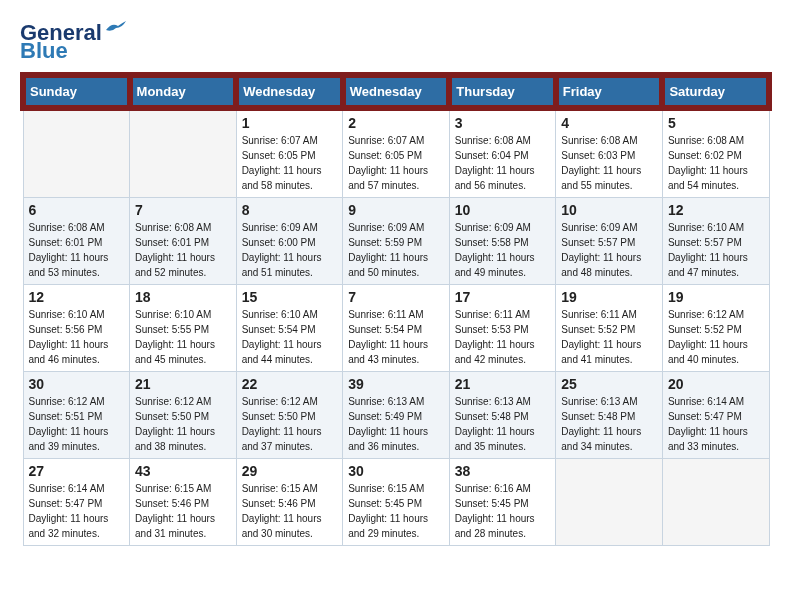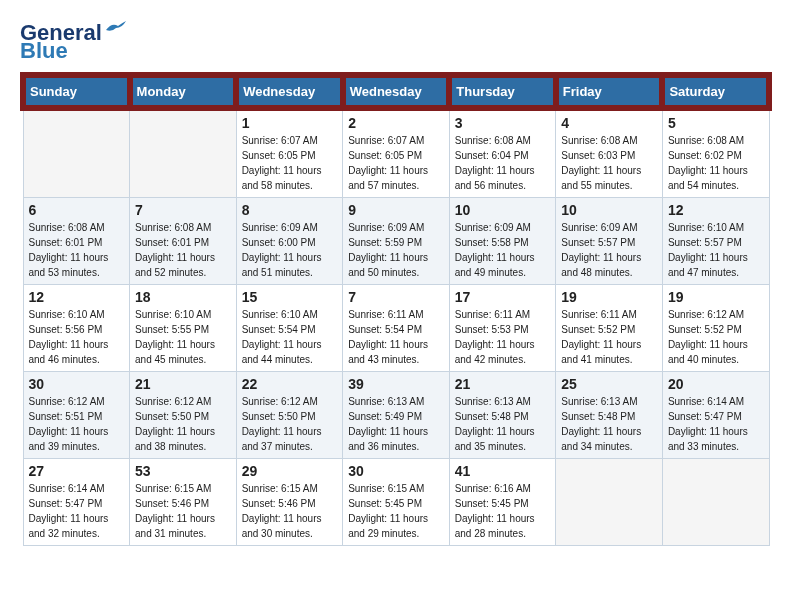--- a/index.html
+++ b/index.html
@@ -227,33 +227,33 @@
             <span class="day-number">20</span>
 <div class="day-info">Sunrise: 6:14 AM<br>Sunset: 5:47 PM<br>Daylight: 11 hours and 33 minutes.</div>
           </td>
         </tr>
         <tr>
           <td>
             <span class="day-number">27</span>
 <div class="day-info">Sunrise: 6:14 AM<br>Sunset: 5:47 PM<br>Daylight: 11 hours and 32 minutes.</div>
           </td>
           <td>
-            <span class="day-number">53</span>
+            <span class="day-number">43</span>
 <div class="day-info">Sunrise: 6:15 AM<br>Sunset: 5:46 PM<br>Daylight: 11 hours and 31 minutes.</div>
           </td>
           <td>
             <span class="day-number">29</span>
 <div class="day-info">Sunrise: 6:15 AM<br>Sunset: 5:46 PM<br>Daylight: 11 hours and 30 minutes.</div>
           </td>
           <td>
             <span class="day-number">30</span>
 <div class="day-info">Sunrise: 6:15 AM<br>Sunset: 5:45 PM<br>Daylight: 11 hours and 29 minutes.</div>
           </td>
           <td>
-            <span class="day-number">41</span>
+            <span class="day-number">38</span>
 <div class="day-info">Sunrise: 6:16 AM<br>Sunset: 5:45 PM<br>Daylight: 11 hours and 28 minutes.</div>
           </td>
           <td class="empty"></td>
           <td class="empty"></td>
         </tr>
       </tbody>
   </table>
 </div>
 
 </body></html>

